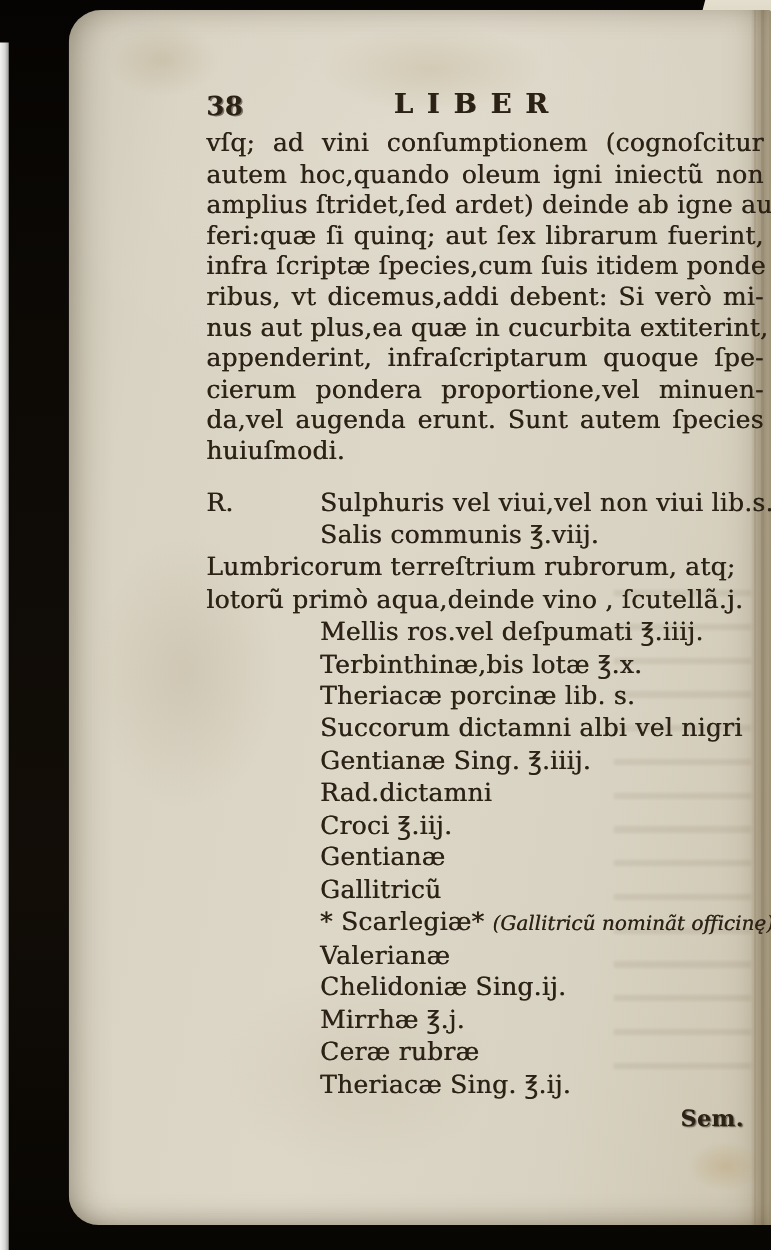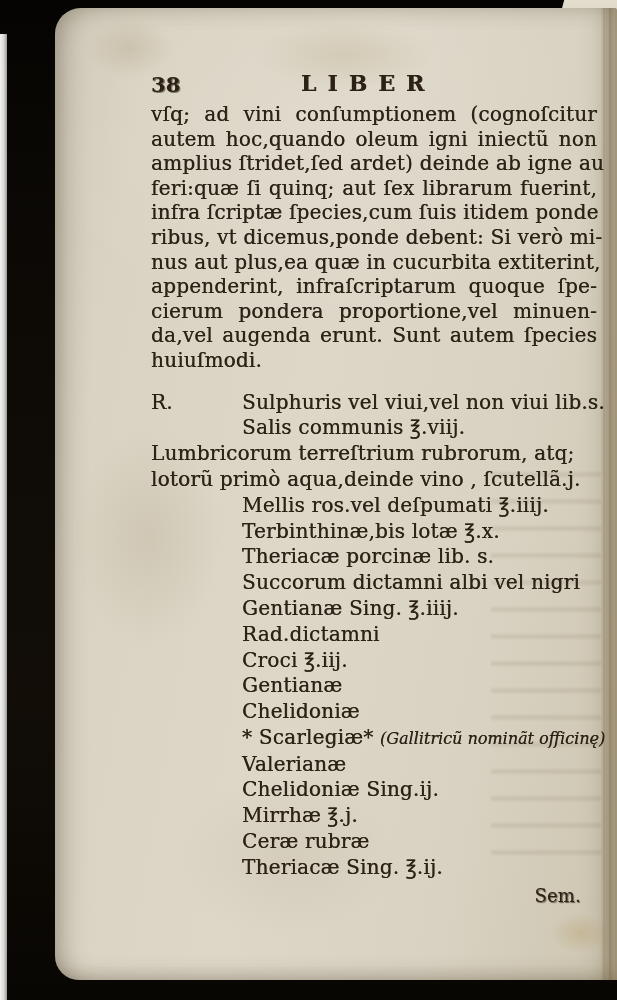--- a/index.html
+++ b/index.html
@@ -79,21 +79,21 @@
     opacity: 0.13;
     filter: blur(1.3px);
     background: repeating-linear-gradient(to bottom,
       rgba(0,0,0,0) 0 9px,
       rgba(95, 80, 55, 0.75) 9px 14px,
       rgba(0,0,0,0) 14px 27px);
   }
   
   .text-block {
     position: absolute;
-    left: 96px; top: 60px;
+    left: 110px; top: 60px;
     width: 446px;
     color: #2b2115;
     font-size: 20px;
     letter-spacing: 0.2px;
     text-shadow: 0.35px 0 0 rgba(43, 33, 21, 0.8);
   }
   .header-row {
     position: relative;
     height: 34px;
   }
@@ -134,21 +134,21 @@
   }
   .recipe .note {
     font-style: italic;
     font-size: 16px;
     letter-spacing: 0;
   }
   .catchword {
     margin-top: 4px;
     padding-right: 16px;
     text-align: right;
-    font-weight: normal;
+    font-weight: bold;
     font-size: 18px;
     text-shadow: 1px 0.5px 1px rgba(43,33,21,0.65);
   }
 </style>
 </head>
 <body>
 
 <div class="scan">
   <div class="edge-sliver"></div>
   <div class="under-page-corner"></div>
@@ -168,21 +168,21 @@
         <span class="page-number">38</span>
         <span class="running-title">LIBER</span>
       </div>
 
       <div class="para">
         <div class="line">vſq; ad vini conſumptionem (cognoſcitur</div>
         <div class="line">autem hoc,quando oleum igni iniectũ non</div>
         <div class="line">amplius ſtridet,ſed ardet) deinde ab igne au</div>
         <div class="line">feri:quæ ſi quinq; aut ſex librarum fuerint,</div>
         <div class="line">infra ſcriptæ ſpecies,cum ſuis itidem ponde</div>
-        <div class="line">ribus, vt dicemus,ponde debent: Si verò mi-</div>
+        <div class="line">ribus, vt dicemus,addi debent: Si verò mi-</div>
         <div class="line">nus aut plus,ea quæ in cucurbita extiterint,</div>
         <div class="line">appenderint, infraſcriptarum quoque ſpe-</div>
         <div class="line">cierum pondera proportione,vel minuen-</div>
         <div class="line">da,vel augenda erunt. Sunt autem ſpecies</div>
         <div class="line short">huiuſmodi.</div>
       </div>
 
       <div class="recipe">
         <div class="rline flush">
           <span class="r-label">R.</span><span>Sulphuris vel viui,vel non viui lib.s.</span>
@@ -191,21 +191,21 @@
         <div class="rline flush">Lumbricorum terreſtrium rubrorum, atq;</div>
         <div class="rline flush">lotorũ primò aqua,deinde vino , ſcutellã.j.</div>
         <div class="rline tab">Mellis ros.vel deſpumati ℥.iiij.</div>
         <div class="rline tab">Terbinthinæ,bis lotæ ℥.x.</div>
         <div class="rline tab">Theriacæ porcinæ lib. s.</div>
         <div class="rline tab">Succorum dictamni albi vel nigri</div>
         <div class="rline tab">Gentianæ Sing. ℥.iiij.</div>
         <div class="rline tab">Rad.dictamni</div>
         <div class="rline tab">Croci ℥.iij.</div>
         <div class="rline tab">Gentianæ</div>
-        <div class="rline tab">Chelidoniæ</div>
+        <div class="rline tab">Gallitricũ</div>
         <div class="rline tab">
           <span>* Scarlegiæ* </span><span class="note">(Gallitricũ nominãt officinę)</span>
         </div>
         <div class="rline tab">Valerianæ</div>
         <div class="rline tab">Chelidoniæ Sing.ij.</div>
         <div class="rline tab">Mirrhæ ℥.j.</div>
         <div class="rline tab">Ceræ rubræ</div>
         <div class="rline tab">Theriacæ Sing. ℥.ij.</div>
       </div>
 

